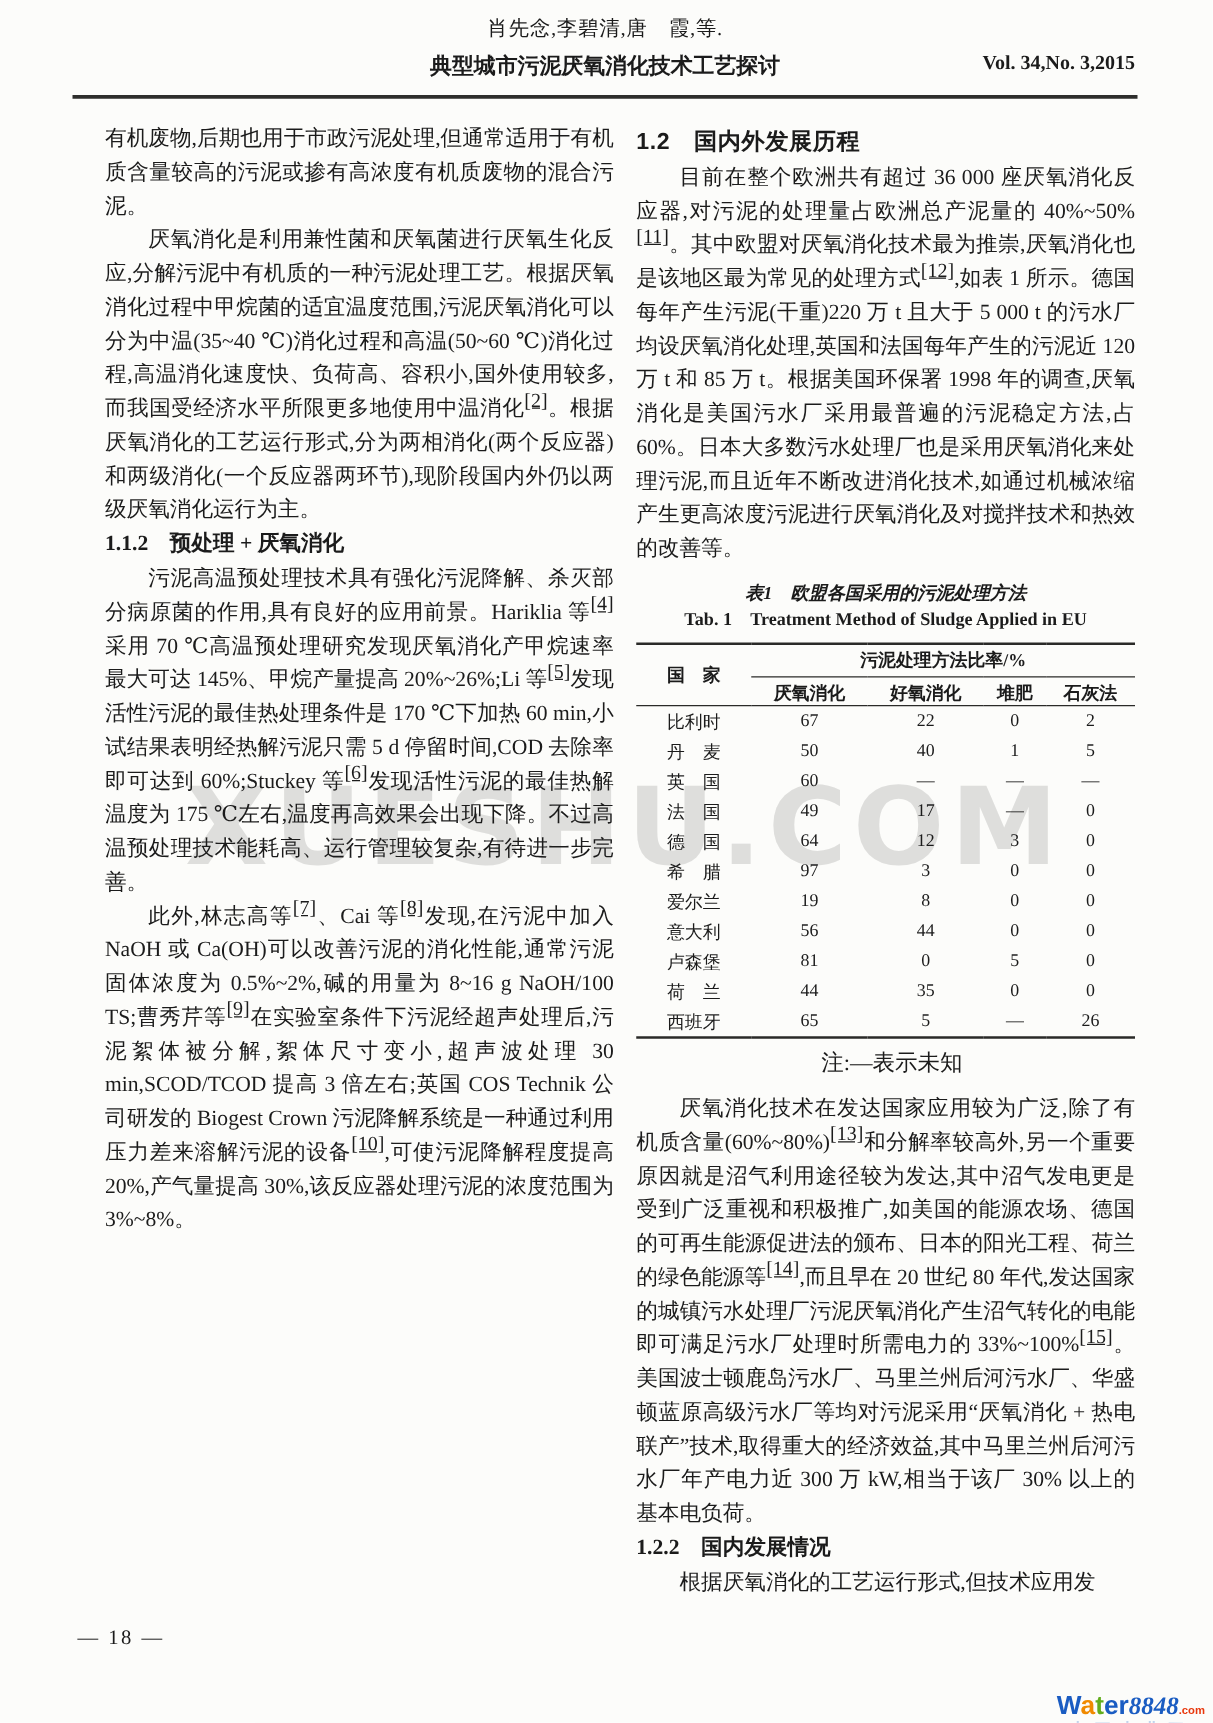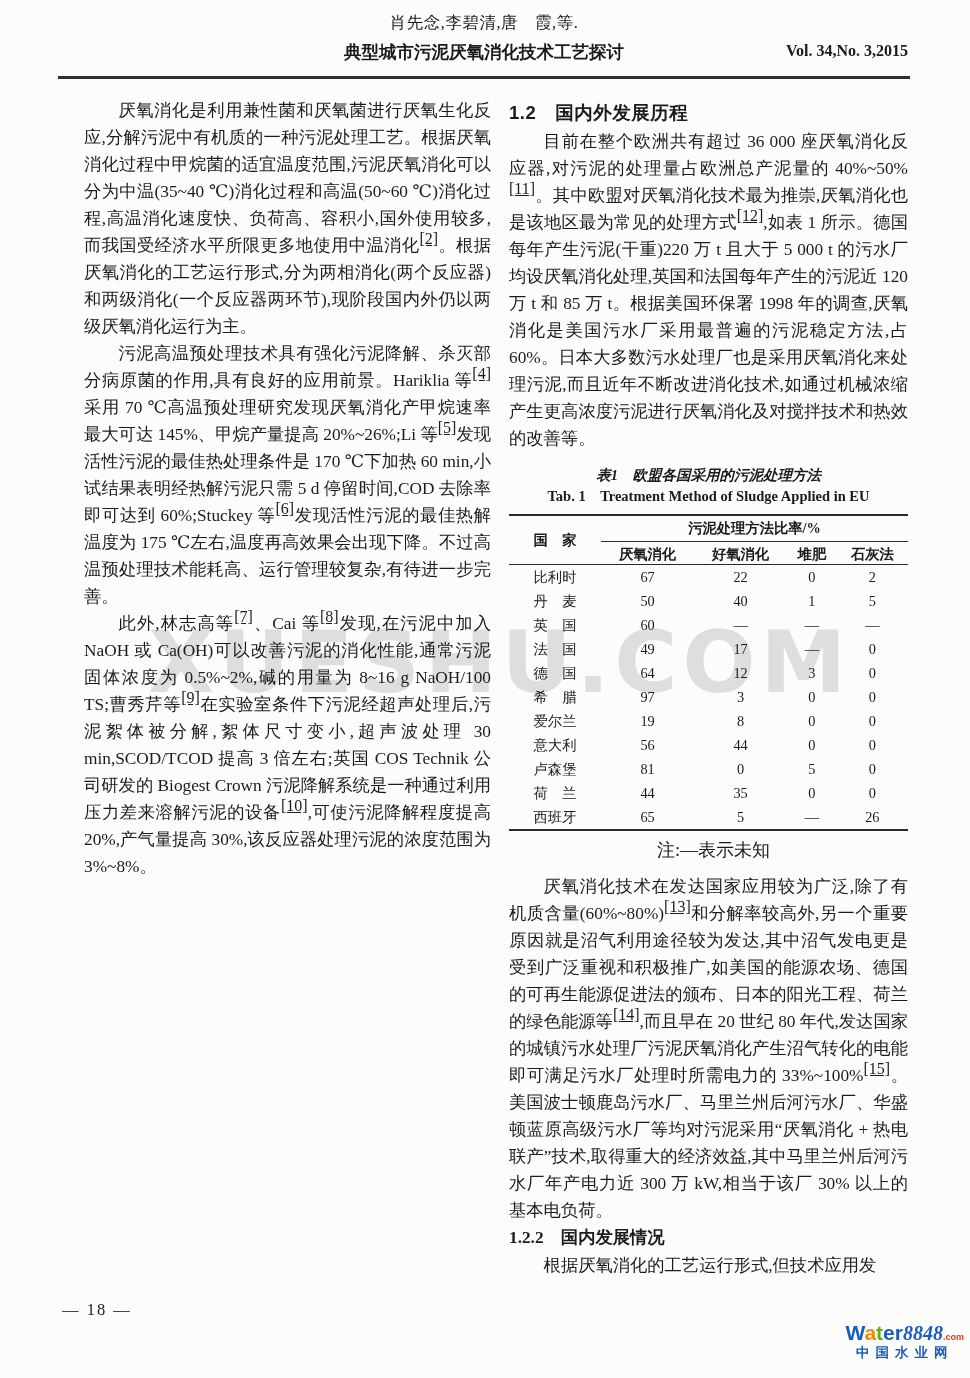--- a/index.html
+++ b/index.html
@@ -46,21 +46,21 @@
   table.eutable td{padding:2.5px 2px;text-align:center;}
   th.country-h{border-bottom:1.5px solid #2a2a28;width:88px;}
   th.span-h{border-bottom:1.2px solid #2a2a28;padding-bottom:4px;}
   tr.methods th{border-bottom:1.5px solid #2a2a28;padding-bottom:0;}
   td.country{text-align:left;padding-left:16px;}
   .note{font-size:18px;text-align:center;margin:7px 0 11px 10px;}
   
   .page-num{position:absolute;left:62px;top:1300px;font-size:16.5px;z-index:1;letter-spacing:2px;}
   .logo{position:absolute;right:6px;top:1322px;z-index:1;text-align:center;
     font-family:"Liberation Sans","DejaVu Sans",sans-serif;line-height:1;}
-  .logo-top{font-size:21px;font-weight:bold;white-space:nowrap;}
+  .logo-top{font-size:21px;font-weight:bold;white-space:nowrap;margin-top:32px;}
   .logo-num{font-family:"Liberation Serif","DejaVu Serif",serif;font-style:italic;font-weight:bold;font-size:20px;}
   .logo-dotcom{font-size:9px;font-weight:bold;vertical-align:baseline;}
   .logo-sub{font-size:13.5px;font-weight:bold;letter-spacing:6px;margin-top:3px;white-space:nowrap;}
 </style>
 </head>
 <body>
 
 <div class="page">
 
   <div class="watermark">XUESHU.COM</div>
@@ -68,21 +68,23 @@
   <div class="header">
     <div class="authors">肖先念,李碧清,唐　霞,等.</div>
     <div class="title-row">
       <div class="doc-title">典型城市污泥厌氧消化技术工艺探讨</div>
       <div class="vol">Vol. 34,No. 3,2015</div>
     </div>
     <div class="rule"></div>
   </div>
 
   <div class="col col-left">
+    <p class="body">有机废物,后期也用于市政污泥处理,但通常适用于有机质含量较高的污泥或掺有高浓度有机质废物的混合污泥。</p>
     <p class="body indent">厌氧消化是利用兼性菌和厌氧菌进行厌氧生化反应,分解污泥中有机质的一种污泥处理工艺。根据厌氧消化过程中甲烷菌的适宜温度范围,污泥厌氧消化可以分为中温(35~40 ℃)消化过程和高温(50~60 ℃)消化过程,高温消化速度快、负荷高、容积小,国外使用较多,而我国受经济水平所限更多地使用中温消化<sup>[2]</sup>。根据厌氧消化的工艺运行形式,分为两相消化(两个反应器)和两级消化(一个反应器两环节),现阶段国内外仍以两级厌氧消化运行为主。</p>
+    <p class="h3">1.1.2　预处理 + 厌氧消化</p>
     <p class="body indent">污泥高温预处理技术具有强化污泥降解、杀灭部分病原菌的作用,具有良好的应用前景。Hariklia 等<sup>[4]</sup>采用 70 ℃高温预处理研究发现厌氧消化产甲烷速率最大可达 145%、甲烷产量提高 20%~26%;Li 等<sup>[5]</sup>发现活性污泥的最佳热处理条件是 170 ℃下加热 60 min,小试结果表明经热解污泥只需 5 d 停留时间,COD 去除率即可达到 60%;Stuckey 等<sup>[6]</sup>发现活性污泥的最佳热解温度为 175 ℃左右,温度再高效果会出现下降。不过高温预处理技术能耗高、运行管理较复杂,有待进一步完善。</p>
     <p class="body indent">此外,林志高等<sup>[7]</sup>、Cai 等<sup>[8]</sup>发现,在污泥中加入 NaOH 或 Ca(OH)可以改善污泥的消化性能,通常污泥固体浓度为 0.5%~2%,碱的用量为 8~16 g NaOH/100 TS;曹秀芹等<sup>[9]</sup>在实验室条件下污泥经超声处理后,污泥絮体被分解,絮体尺寸变小,超声波处理 30 min,SCOD/TCOD 提高 3 倍左右;英国 COS Technik 公司研发的 Biogest Crown 污泥降解系统是一种通过利用压力差来溶解污泥的设备<sup>[10]</sup>,可使污泥降解程度提高 20%,产气量提高 30%,该反应器处理污泥的浓度范围为 3%~8%。</p>
   </div>
 
   <div class="col col-right">
     <p class="h2">1.2　国内外发展历程</p>
     <p class="body indent">目前在整个欧洲共有超过 36 000 座厌氧消化反应器,对污泥的处理量占欧洲总产泥量的 40%~50%<sup>[11]</sup>。其中欧盟对厌氧消化技术最为推崇,厌氧消化也是该地区最为常见的处理方式<sup>[12]</sup>,如表 1 所示。德国每年产生污泥(干重)220 万 t 且大于 5 000 t 的污水厂均设厌氧消化处理,英国和法国每年产生的污泥近 120 万 t 和 85 万 t。根据美国环保署 1998 年的调查,厌氧消化是美国污水厂采用最普遍的污泥稳定方法,占 60%。日本大多数污水处理厂也是采用厌氧消化来处理污泥,而且近年不断改进消化技术,如通过机械浓缩产生更高浓度污泥进行厌氧消化及对搅拌技术和热效的改善等。</p>
 
     <div class="tbl-block">
       <div class="cap-cn">表1　欧盟各国采用的污泥处理方法</div>

